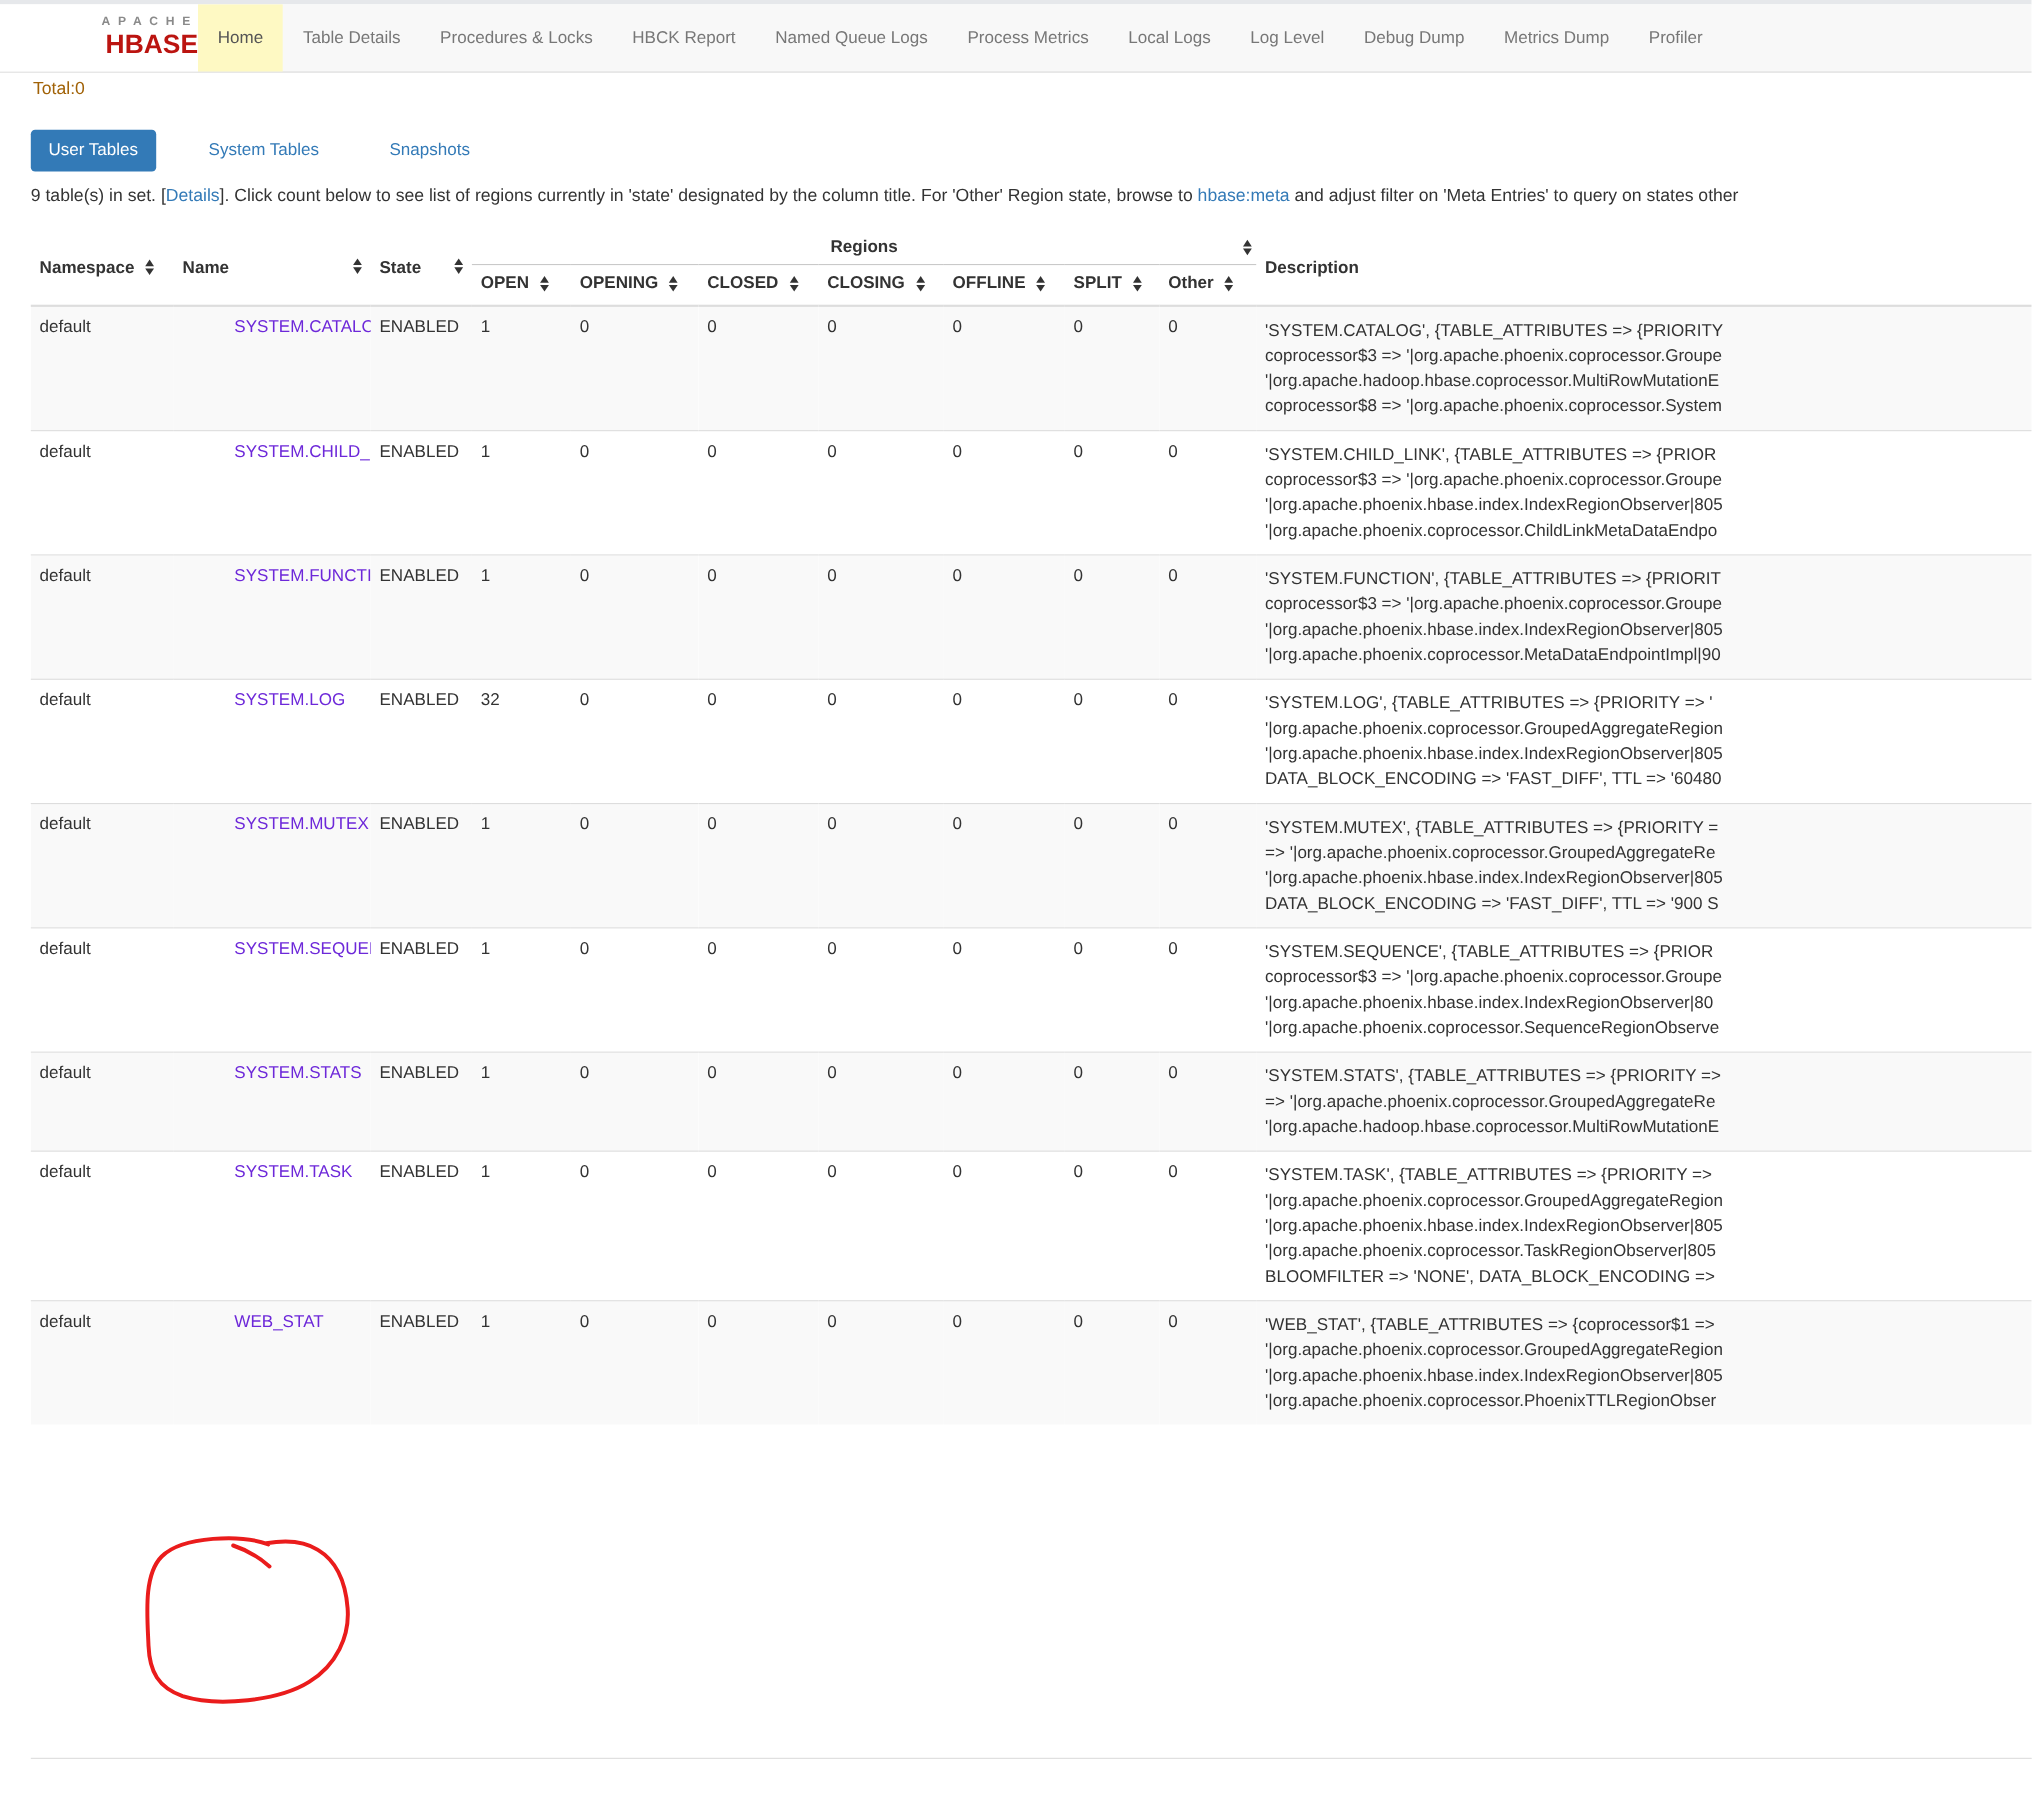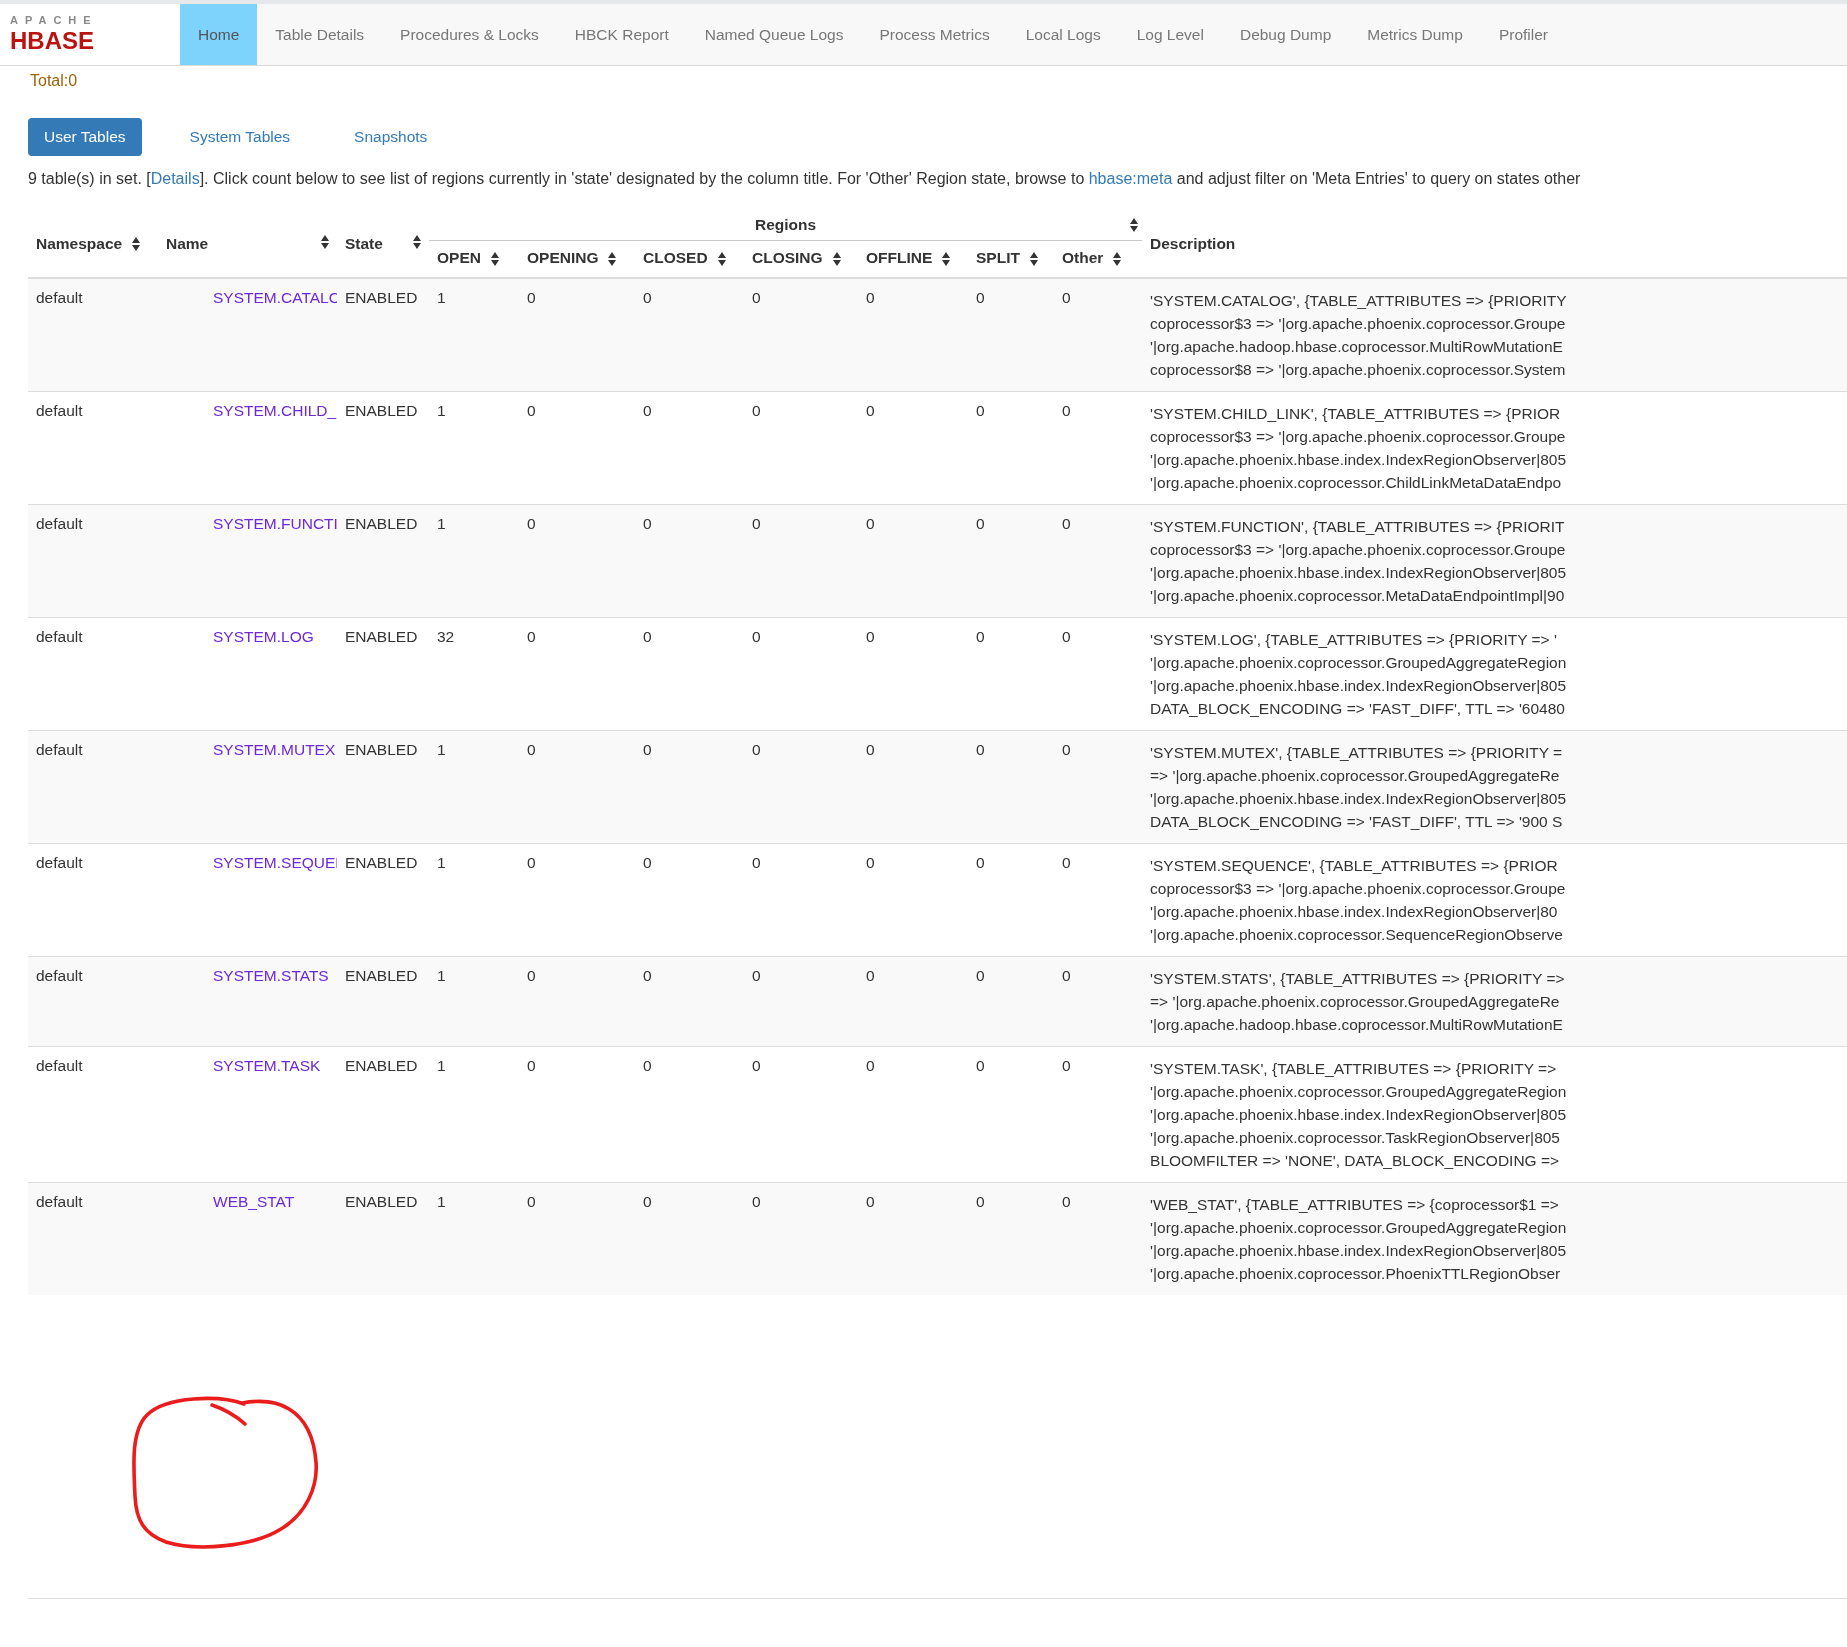--- a/index.html
+++ b/index.html
@@ -4,29 +4,29 @@
 <style>
   * { margin:0; padding:0; box-sizing:border-box; }
   html,body { width:1847px; height:1647px; overflow:hidden;
     font-family:"Liberation Sans", sans-serif; font-size:15px; color:#333; background:#fff; }
 
   
   .topstrip { height:4px; background:#e6e8eb; }
   .navbar { display:flex; align-items:stretch; height:62px; background:#f8f8f8;
     border-bottom:1px solid #d9d9d9; }
   .brand { width:180px; background:#fff; display:flex; flex-direction:column;
-    justify-content:center; padding-left:10px; }
+    justify-content:center; padding-left:10px;text-align:right; }
   .brand .apache { font-size:11px; font-weight:bold; letter-spacing:7px; color:#8a8a8a; }
   .brand .hbase { font-size:24px; font-weight:900; letter-spacing:0px; color:#bb1410;
     line-height:30px; font-stretch:condensed; }
   .nav-items { display:flex; list-style:none; align-items:stretch; }
   .nav-items li { display:flex; }
   .nav-items a { display:flex; align-items:center; padding:0 18px; color:#777;
     text-decoration:none; font-size:15.5px; }
-  .nav-items li.active a { background:#7dd3fc; color:#555; }
+  .nav-items li.active a { background:#fef9c3; color:#555; }
 
   .total { margin:6px 0 0 30px; font-size:16px; color:#a16207; }
 
   
   .container { margin-left:28px; }
   h1.page-title { margin-top:52px; font-size:38px; font-weight:normal; color:#337ab7; }
 
   .pills { display:flex; list-style:none; margin-top:28px; }
   .pills li a { display:block; padding:10px 16px; border-radius:4px; color:#337ab7;
     text-decoration:none; font-size:15.5px; margin-right:32px; }

